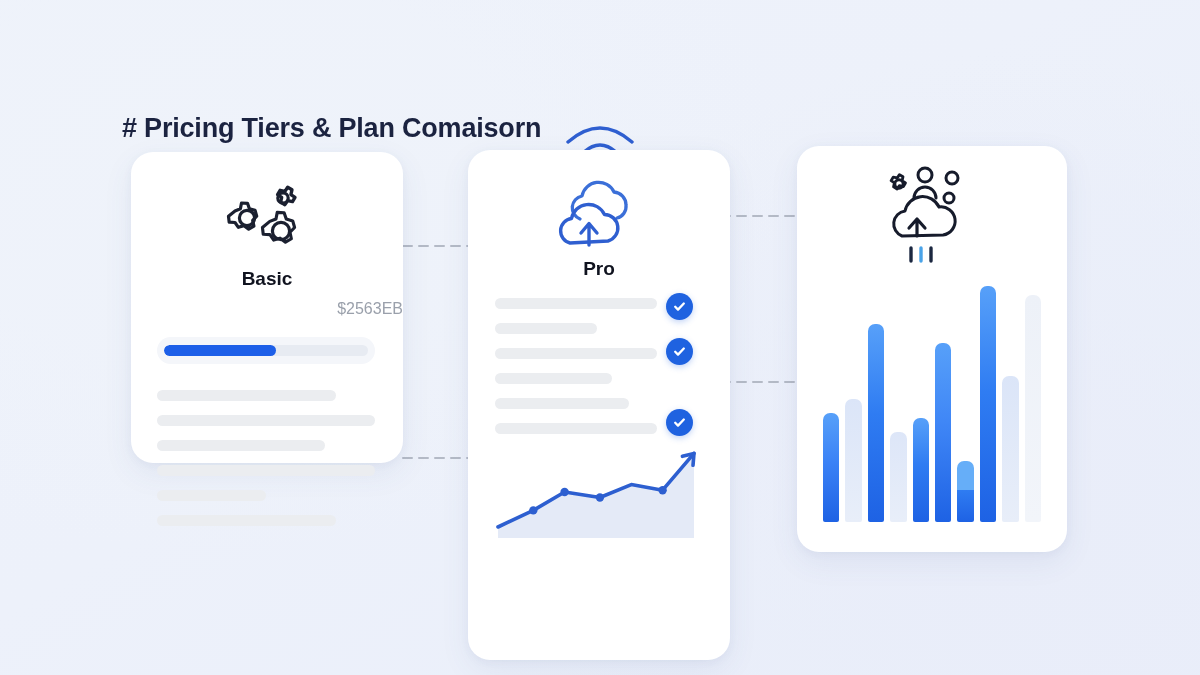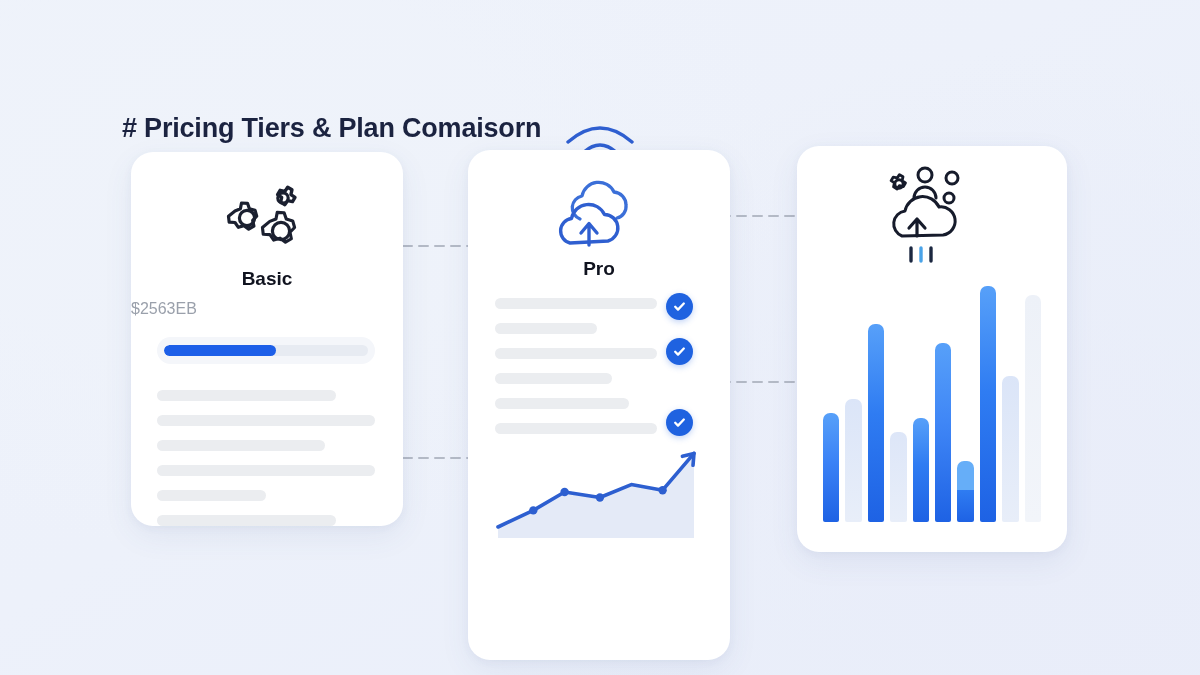--- a/index.html
+++ b/index.html
@@ -39,36 +39,36 @@
 
   
   .card {
     position: absolute;
     background: #ffffff;
     border-radius: 22px;
     box-shadow:
       0 10px 30px rgba(63, 84, 140, 0.08),
       0 2px 8px rgba(63, 84, 140, 0.05);
   }
-  .card-basic      { left: 131px; top: 152px; width: 272px; height: 374px; }
+  .card-basic      { left: 131px; top: 152px; width: 272px; height: 311px; }
   .card-pro        { left: 468px; top: 150px; width: 262px; height: 510px; }
   .card-enterprise { left: 797px; top: 146px; width: 270px; height: 406px; }
 
   .card-title {
     position: absolute;
     left: 0; right: 0;
     text-align: center;
     font-size: 19px;
     font-weight: 700;
     color: #10131f;
   }
   .card-price {
     position: absolute;
     left: 0; right: 0;
-    text-align: left;
+    text-align: right;
     font-size: 16px;
     font-weight: 400;
     color: #9aa0ab;
   }
 
   
   .icon-wrap { position: absolute; }
 
   
   .progress-track {

